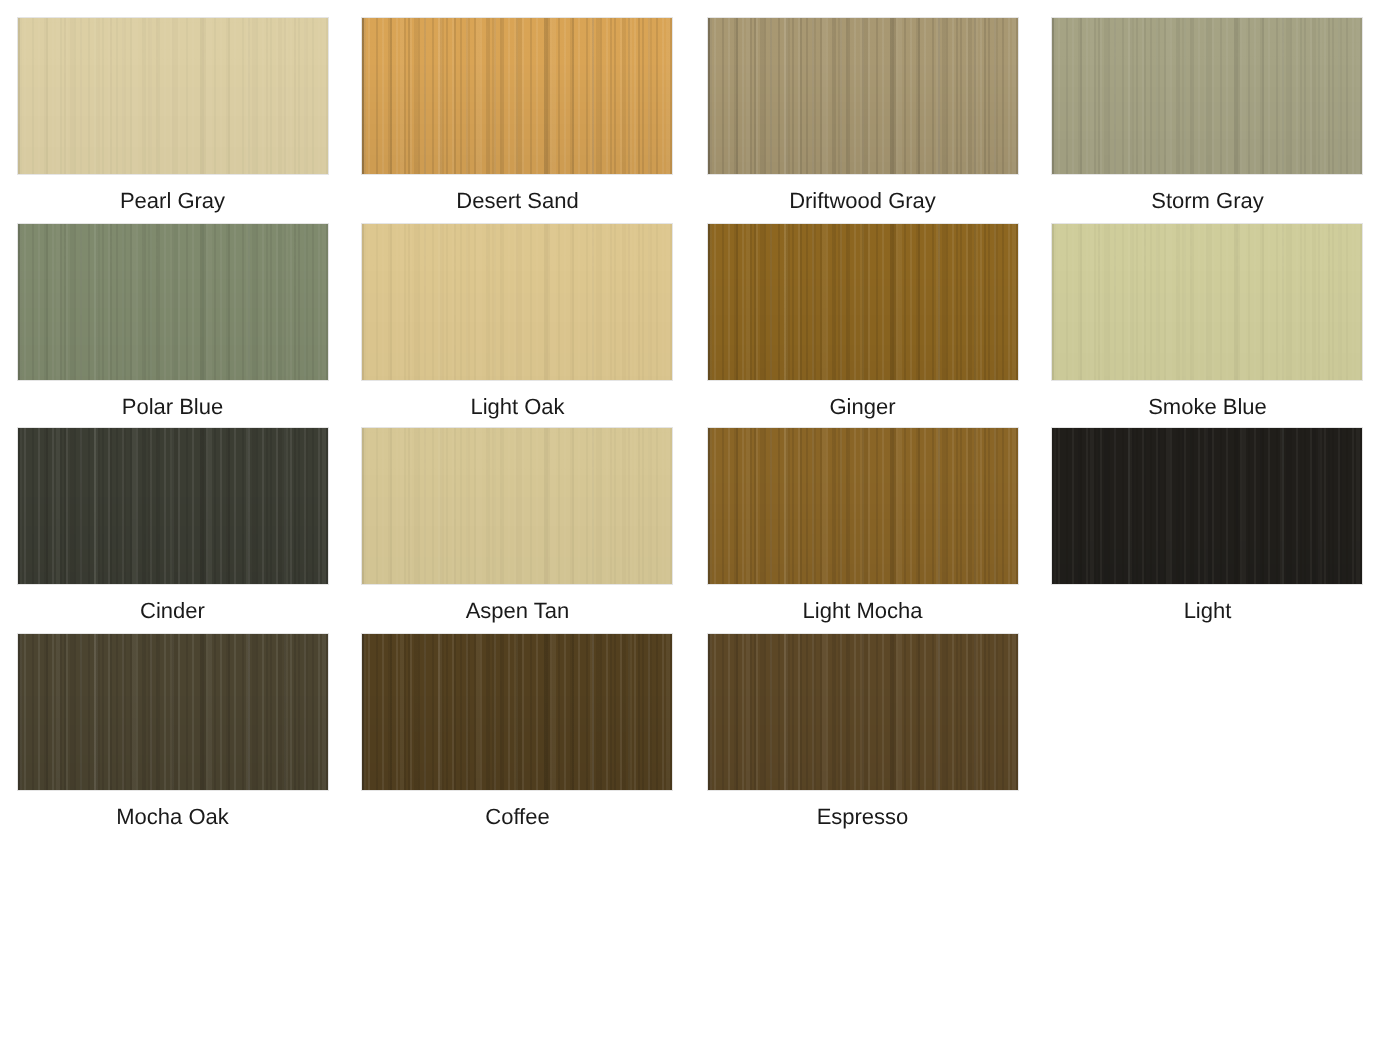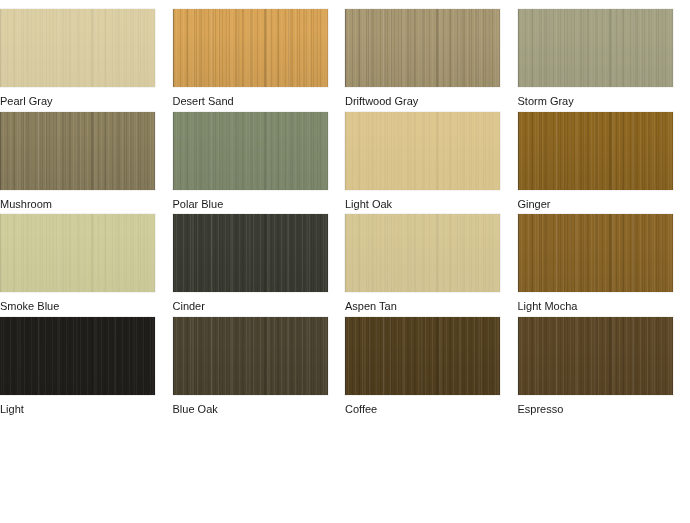--- a/index.html
+++ b/index.html
@@ -21,21 +21,21 @@
     height: 523px;
     display: grid;
     grid-template-columns: repeat(4, 172.5px);
     grid-template-rows: repeat(5, 102.6px);
     padding-top: 9px;
   }
 
   .swatch-cell {
     display: flex;
     flex-direction: column;
-    align-items: flex-start;
+    align-items: center;
   }
 
   .swatch-chip {
     position: relative;
     width: 155px;
     height: 78px;
     overflow: hidden;
     background-color: #cccccc;
     box-shadow: 0 0 0 0.5px rgba(0,0,0,0.10);
   }
@@ -106,24 +106,20 @@
     </div>
     <div class="swatch-cell">
       <div class="swatch-chip chip-2" style="background-color: rgb(168, 152, 114); --grain: 1; opacity: 1; filter: none;"></div>
       <div class="swatch-label">Driftwood Gray</div>
     </div>
     <div class="swatch-cell">
       <div class="swatch-chip chip-3" style="background-color: rgb(165, 163, 132); --grain: 0.62; opacity: 1; filter: none;"></div>
       <div class="swatch-label">Storm Gray</div>
     </div>
     <div class="swatch-cell">
-      <div class="swatch-chip chip-5" style="background-color: rgb(138, 126, 92); --grain: 1; opacity: 1; filter: none;"></div>
-      <div class="swatch-label">Mushroom</div>
-    </div>
-    <div class="swatch-cell">
       <div class="swatch-chip chip-7" style="background-color: rgb(127, 138, 109); --grain: 0.62; opacity: 1; filter: none;"></div>
       <div class="swatch-label">Polar Blue</div>
     </div>
     <div class="swatch-cell">
       <div class="swatch-chip chip-8" style="background-color: rgb(221, 199, 143); --grain: 0.3; opacity: 1; filter: none;"></div>
       <div class="swatch-label">Light Oak</div>
     </div>
     <div class="swatch-cell">
       <div class="swatch-chip chip-9" style="background-color: rgb(141, 102, 32); --grain: 1; opacity: 1; filter: none;"></div>
       <div class="swatch-label">Ginger</div>
@@ -143,21 +139,21 @@
     <div class="swatch-cell">
       <div class="swatch-chip chip-13" style="background-color: rgb(138, 101, 38); --grain: 1; opacity: 1; filter: none;"></div>
       <div class="swatch-label">Light Mocha</div>
     </div>
     <div class="swatch-cell">
       <div class="swatch-chip chip-14" style="background-color: rgb(32, 30, 26); --grain: 0.62; opacity: 1; filter: none;"></div>
       <div class="swatch-label">Light</div>
     </div>
     <div class="swatch-cell">
       <div class="swatch-chip chip-15" style="background-color: rgb(75, 68, 48); --grain: 1; opacity: 1; filter: none;"></div>
-      <div class="swatch-label">Blue Oak</div>
+      <div class="swatch-label">Mocha Oak</div>
     </div>
     <div class="swatch-cell">
       <div class="swatch-chip chip-18" style="background-color: rgb(83, 64, 31); --grain: 1; opacity: 1; filter: none;"></div>
       <div class="swatch-label">Coffee</div>
     </div>
     <div class="swatch-cell">
       <div class="swatch-chip chip-19" style="background-color: rgb(92, 71, 38); --grain: 1; opacity: 1; filter: none;"></div>
       <div class="swatch-label">Espresso</div>
     </div>
   </div>

